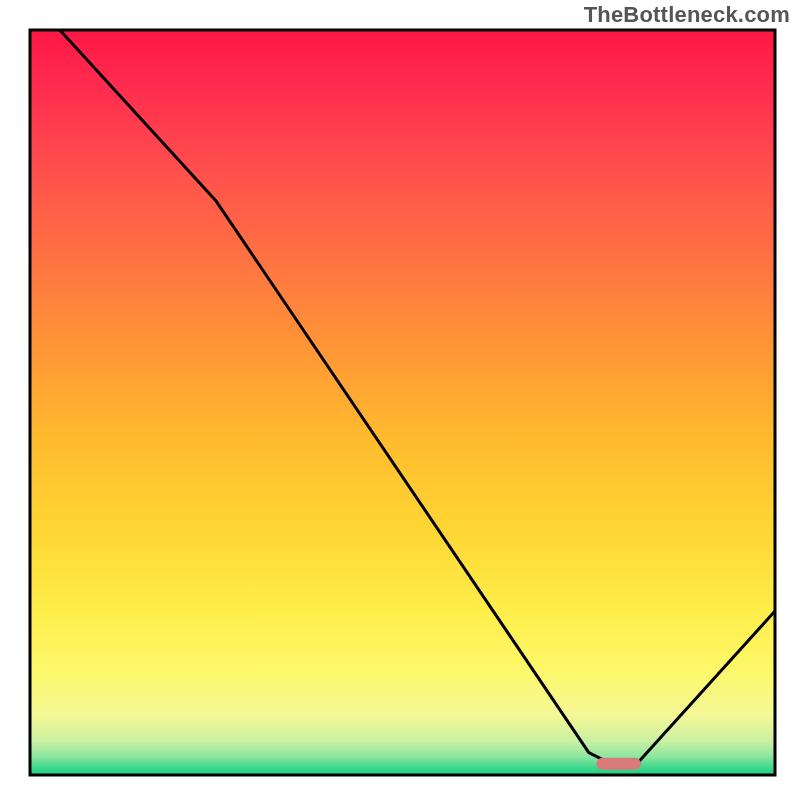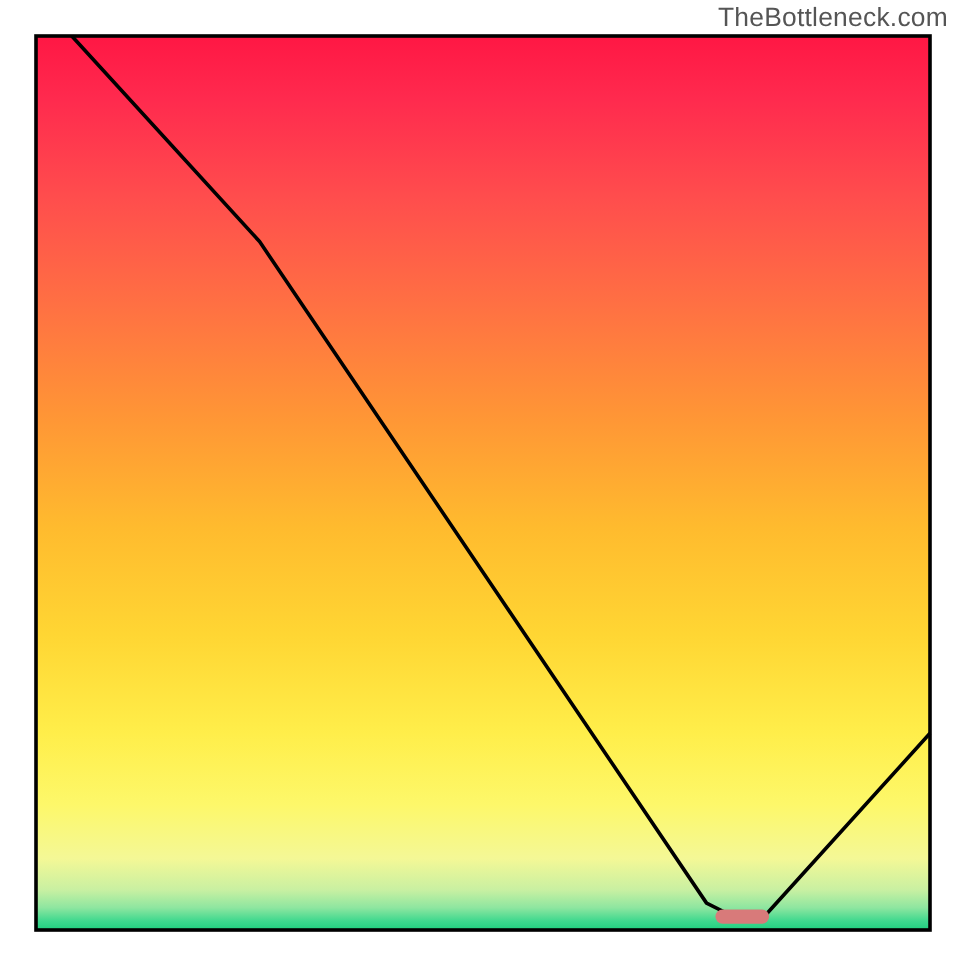--- a/index.html
+++ b/index.html
@@ -14,21 +14,21 @@
   .wrap {
     position: relative;
     width: 800px;
     height: 800px;
   }
   .watermark {
     position: absolute;
     top: 2px;
     right: 10px;
     font-size: 22px;
-    font-weight: 400;
+    font-weight: 700;
     color: #555;
     letter-spacing: 0.2px;
   }
   svg {
     display: block;
   }
 </style>
 </head>
 <body>
 <div class="wrap">

